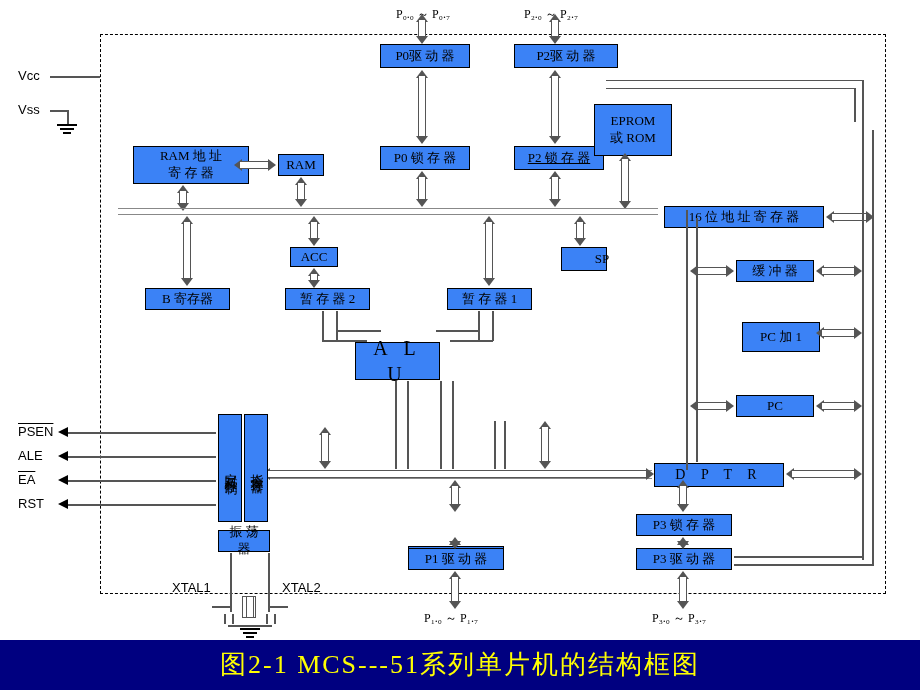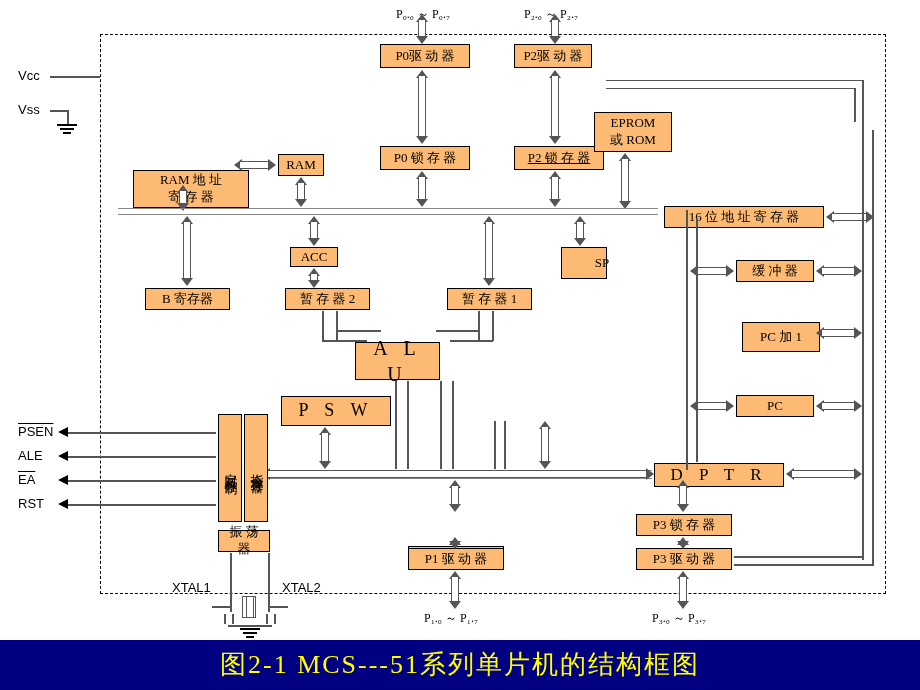--- a/index.html
+++ b/index.html
@@ -1,19 +1,19 @@
 <!DOCTYPE html>
 <html><head>
 <meta charset="utf-8">
 <style>
   * { box-sizing: border-box; margin: 0; padding: 0; }
   body { width: 920px; height: 690px; background: #000080; position: relative; font-family: "SimSun", serif; overflow: hidden; }
   .diagram-area { position: absolute; top: 0; left: 0; width: 920px; height: 640px; background: #fff; }
   .caption-bar { position: absolute; top: 640px; left: 0; width: 920px; height: 50px; background: #000080; color: #ffff00; font-size: 26px; text-align: center; line-height: 50px; letter-spacing: 2px; }
-  .box { position: absolute; border: 1.5px solid #000; background: #fdba74; font-size: 13px; display: flex; align-items: center; justify-content: center; text-align: center; padding: 2px 4px; line-height: 1.3; }
+  .box { position: absolute; border: 1.5px solid #000; background: #3b82f6; font-size: 13px; display: flex; align-items: center; justify-content: center; text-align: center; padding: 2px 4px; line-height: 1.3; }
   .box.vert { writing-mode: vertical-rl; text-orientation: upright; letter-spacing: 2px; }
   .box.tall { font-size: 15px; letter-spacing: 6px; }
   .lbl { position: absolute; font-size: 13px; color: #000; white-space: nowrap; }
   .lbl.ar { font-family: Arial, sans-serif; }
   
   .line { position: absolute; background: #555; }
   
   .chip-border { position: absolute; border: 1.5px dashed #000; }
   
   .darr-v { position: absolute; width: 14px; }
@@ -59,39 +59,39 @@
   <div class="lbl" style="top:6px; left:396px; font-size:12px;">P₀.₀ ～  P₀.₇</div>
   <div class="lbl" style="top:6px; left:524px; font-size:12px;">P₂.₀ ～  P₂.₇</div>
   <div class="darr-v" style="top:14px; left:415px; height:30px;">
       <div class="shaft"></div>
     </div>
   <div class="darr-v" style="top:14px; left:548px; height:30px;">
       <div class="shaft"></div>
     </div>
 
   <div class="box" style="top:44px; left:380px; width:90px; height:24px;">P0驱 动 器</div>
-  <div class="box" style="top:44px; left:514px; width:78px; height:24px;">P2驱 动 器</div>
+  <div class="box" style="top:44px; left:514px; width:104px; height:24px;">P2驱 动 器</div>
 
   <div class="box" style="top:146px; left:380px; width:90px; height:24px;">P0 锁 存 器</div>
   <div class="box" style="top:146px; left:514px; width:90px; height:24px;text-decoration:underline;">P2 锁 存 器</div>
 
-  <div class="box" style="top:146px; left:133px; width:116px; height:38px; white-space:pre-line;margin-top:24px;">RAM 地 址
+  <div class="box" style="top:146px; left:133px; width:116px; height:38px; white-space:pre-line;">RAM 地 址
 寄 存 器</div>
   <div class="box" style="top:154px; left:278px; width:46px; height:22px;">RAM</div>
   <div class="darr-h" style="top:158px; left:234px; width:42px;">
       <div class="shaft"></div>
     </div>
   <div class="darr-v" style="top:177px; left:294px; height:30px;">
       <div class="shaft"></div>
     </div>
   <div class="darr-v" style="top:185px; left:176px; height:26px;">
       <div class="shaft"></div>
     </div>
 
-  <div class="box" style="top:112px; left:594px; width:78px; height:40px; white-space:pre-line;">EPROM
+  <div class="box" style="top:104px; left:594px; width:78px; height:52px; white-space:pre-line;">EPROM
 或 ROM</div>
   <div class="darr-v" style="top:153px; left:618px; height:56px;">
       <div class="shaft"></div>
     </div>
 
   <div class="box" style="top:206px; left:664px; width:160px; height:22px;">16 位 地 址 寄 存 器</div>
 
   <div class="darr-v" style="top:70px; left:415px; height:74px;">
       <div class="shaft"></div>
     </div>
@@ -102,21 +102,21 @@
       <div class="shaft"></div>
     </div>
   <div class="darr-v" style="top:171px; left:548px; height:36px;">
       <div class="shaft"></div>
     </div>
 
   <div class="line" style="top:208px; left:118px; width:540px; height:1px; background:#888;"></div>
   <div class="line" style="top:214px; left:118px; width:540px; height:1px; background:#888;"></div>
 
   <div class="box" style="top:247px; left:290px; width:48px; height:20px;">ACC</div>
-  <div class="box" style="top:247px; left:561px; width:38px; height:32px;padding-left:40px;">SP</div>
+  <div class="box" style="top:247px; left:561px; width:38px; height:24px;padding-left:40px;">SP</div>
   <div class="darr-v" style="top:216px; left:307px; height:30px;">
       <div class="shaft"></div>
     </div>
   <div class="darr-v" style="top:216px; left:573px; height:30px;">
       <div class="shaft"></div>
     </div>
 
   <div class="box" style="top:288px; left:145px; width:85px; height:22px;">B 寄存器</div>
   <div class="darr-v" style="top:216px; left:180px; height:70px;">
       <div class="shaft"></div>
@@ -126,21 +126,20 @@
   <div class="box" style="top:288px; left:447px; width:85px; height:22px;">暂 存 器 1</div>
   <div class="darr-v" style="top:268px; left:307px; height:20px;">
       <div class="shaft"></div>
     </div>
   <div class="darr-v" style="top:216px; left:482px; height:70px;">
       <div class="shaft"></div>
     </div>
 
   <div class="box tall" style="top:342px; left:355px; width:85px; height:38px; font-size:20px;">A L U</div>
 
-  <div class="box tall" style="top:396px; left:281px; width:110px; height:30px; font-size:18px;">P S W</div>
   <div class="darr-v" style="top:427px; left:318px; height:42px;">
       <div class="shaft"></div>
     </div>
 
   <div class="line" style="top:311px; left:322px; width:1.5px; height:30px;"></div>
   <div class="line" style="top:311px; left:336px; width:1.5px; height:30px;"></div>
   <div class="line" style="top:311px; left:478px; width:1.5px; height:30px;"></div>
   <div class="line" style="top:311px; left:492px; width:1.5px; height:30px;"></div>
   <div class="line" style="top:340px; left:322px; width:45px; height:1.5px;"></div>
   <div class="line" style="top:330px; left:336px; width:45px; height:1.5px;"></div>
@@ -149,21 +148,21 @@
 
   <div class="line" style="top:381px; left:395px; width:1.5px; height:88px;"></div>
   <div class="line" style="top:381px; left:407px; width:1.5px; height:88px;"></div>
   <div class="line" style="top:381px; left:440px; width:1.5px; height:88px;"></div>
   <div class="line" style="top:381px; left:452px; width:1.5px; height:88px;"></div>
 
 
   <div class="box" style="top:260px; left:736px; width:78px; height:22px;">缓 冲 器</div>
   <div class="box" style="top:322px; left:736px; width:78px; height:30px;margin-left:6px;">PC 加 1</div>
   <div class="box" style="top:395px; left:736px; width:78px; height:22px;">PC</div>
-  <div class="box tall" style="top:463px; left:654px; width:130px; height:24px; font-size:17px;">D P T R</div>
+  <div class="box tall" style="top:463px; left:654px; width:130px; height:24px; font-size:14px;">D P T R</div>
 
   <div class="darr-h" style="top:264px; left:690px; width:44px;">
       <div class="shaft"></div>
     </div>
   <div class="darr-h" style="top:264px; left:816px; width:46px;">
       <div class="shaft"></div>
     </div>
   <div class="darr-h" style="top:326px; left:816px; width:46px;">
       <div class="shaft"></div>
     </div>

